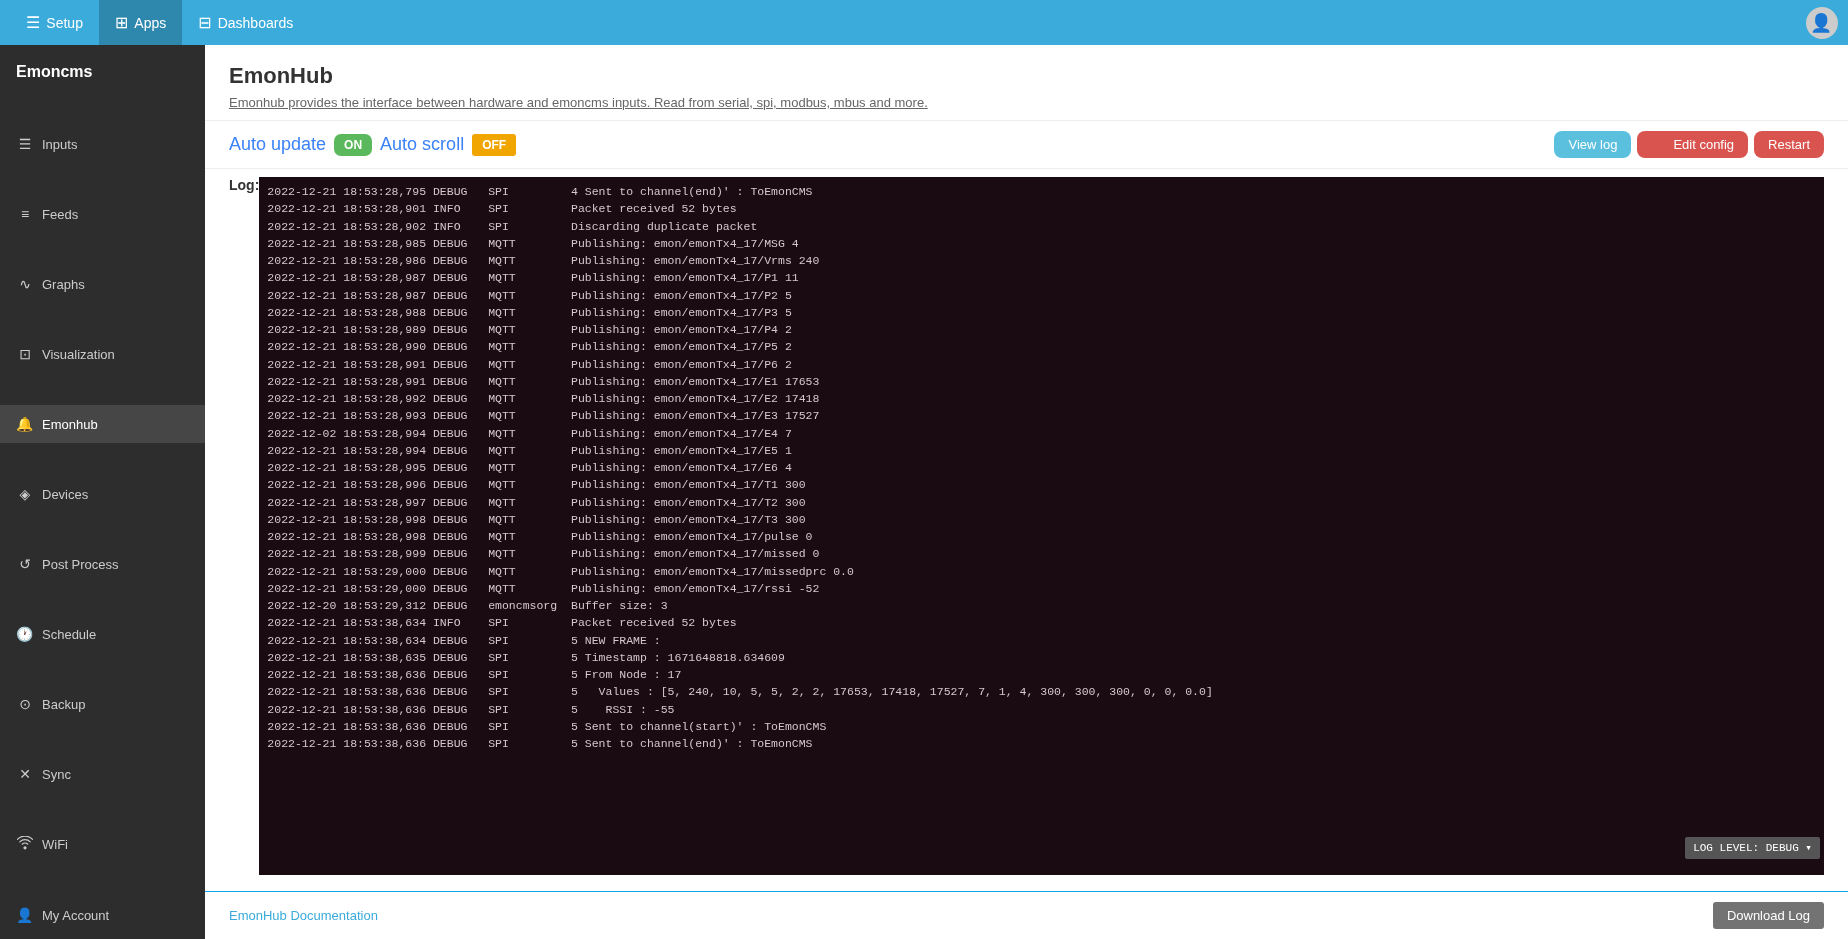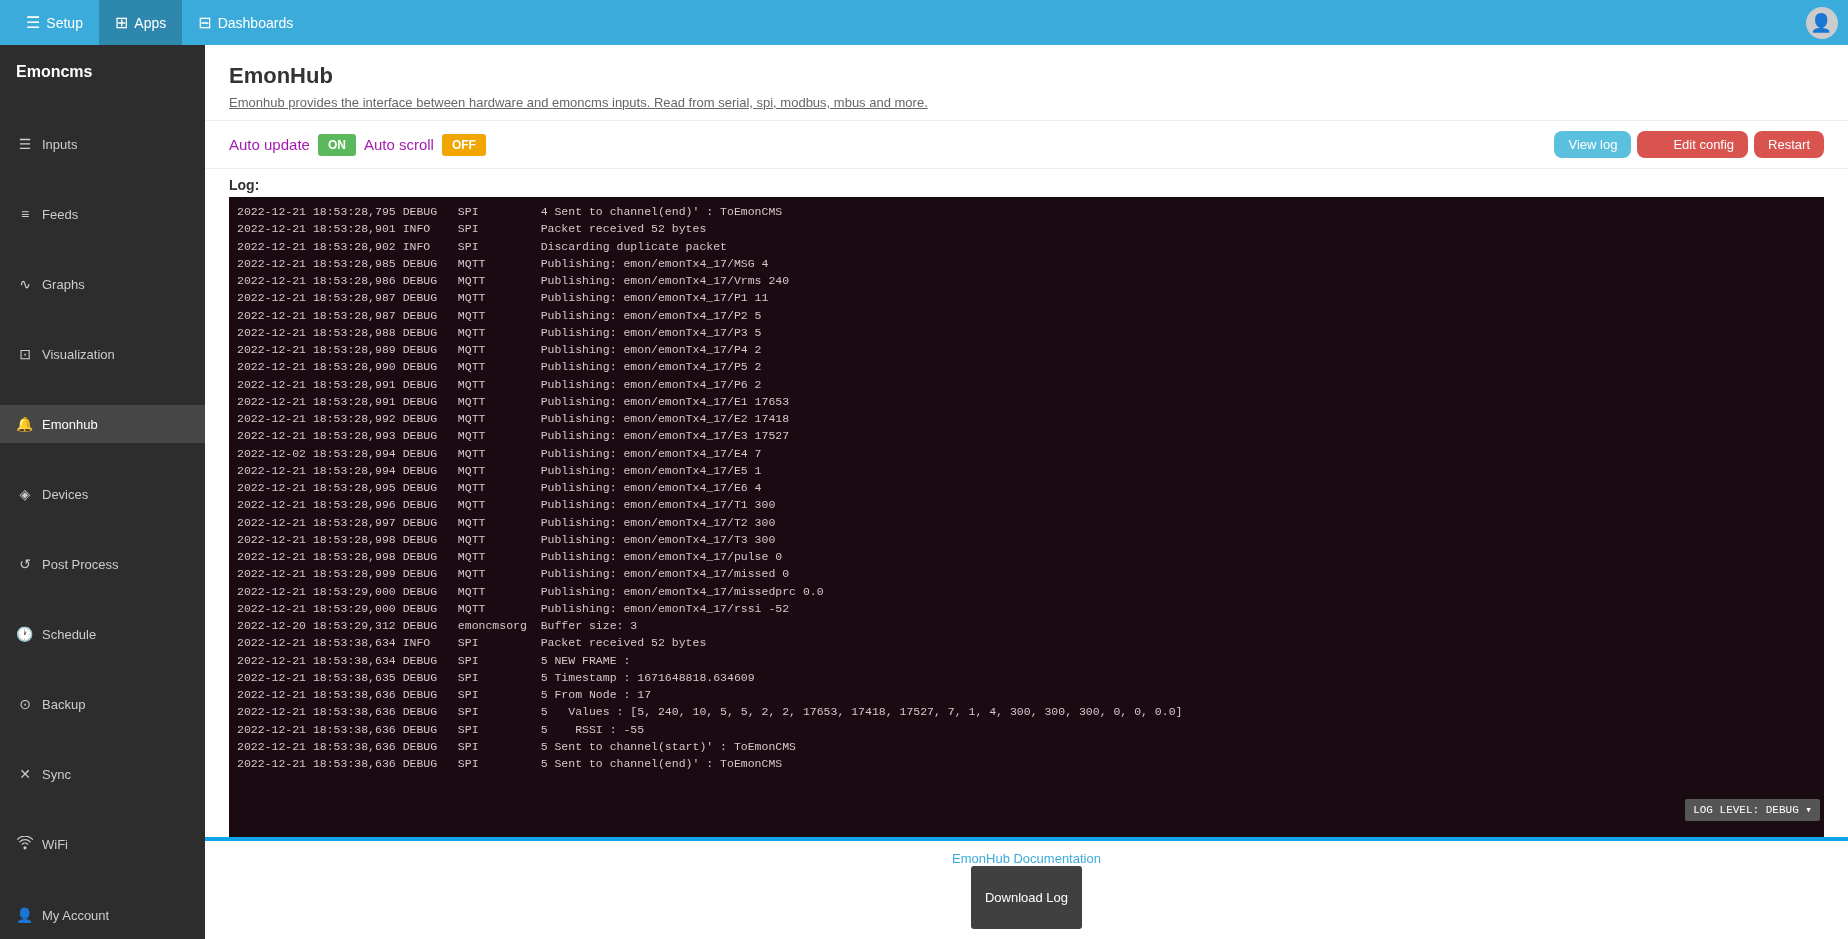--- a/index.html
+++ b/index.html
@@ -110,52 +110,52 @@
 
     
     .controls-bar {
       display: flex;
       align-items: center;
       padding: 10px 24px;
       gap: 8px;
       border-bottom: 1px solid #eee;
       flex-shrink: 0;
     }
-    .ctrl-label { font-size: 15px; color: #a21caf; }
+    .ctrl-label { font-size: 18px; color: #3b82f6; }
     .btn-toggle {
       padding: 4px 10px;
       border: none;
       border-radius: 3px;
       font-size: 12px;
       font-weight: bold;
       cursor: pointer;
       color: white;
     }
-    .btn-on { background: #5cb85c; }
+    .btn-on { background: #5cb85c; border-radius: 7px; }
     .btn-off { background: #f0a500; }
     .controls-right { margin-left: auto; display: flex; gap: 6px; }
     .btn-action {
       padding: 6px 14px;
       border: none;
       border-radius: 8px;
       font-size: 13px;
       cursor: pointer;
       color: white;
     }
     .btn-viewlog { background: #5bc0de; }
     .btn-editconfig { background: #d9534f; padding-left: 36px; }
     .btn-restart { background: #d9534f; }
 
     
     .log-section {
       flex: 1;
       display: flex;
-      flex-direction: column;
+      flex-direction: row;
       overflow: hidden;
-      padding: 8px 24px 0;
+      padding: 8px 24px 16px;
     }
     .log-label {
       font-size: 14px;
       font-weight: bold;
       color: #333;
       margin-bottom: 4px;
     }
     .log-container {
       flex: 1;
       background: #1a0a12;
@@ -183,28 +183,27 @@
       gap: 4px;
       margin-top: 25px;
     }
 
     
     .content-footer {
       display: flex;
       align-items: center;
       justify-content: space-between;
       padding: 10px 24px;
-      border-top: 4px solid #0ea5e9;
-      flex-shrink: 0;
-      flex-direction: column;
+      border-top: 1px solid #0ea5e9;
+      flex-shrink: 0;
     }
     .footer-link { color: #3aabda; text-decoration: none; font-size: 13px; }
     .btn-download {
-      padding: 24px 14px;
-      background: #404040;
+      padding: 6px 14px;
+      background: #737373;
       color: white;
       border: none;
       border-radius: 3px;
       font-size: 13px;
       cursor: pointer;
     }
   </style>
 </head>
 <body>
 

